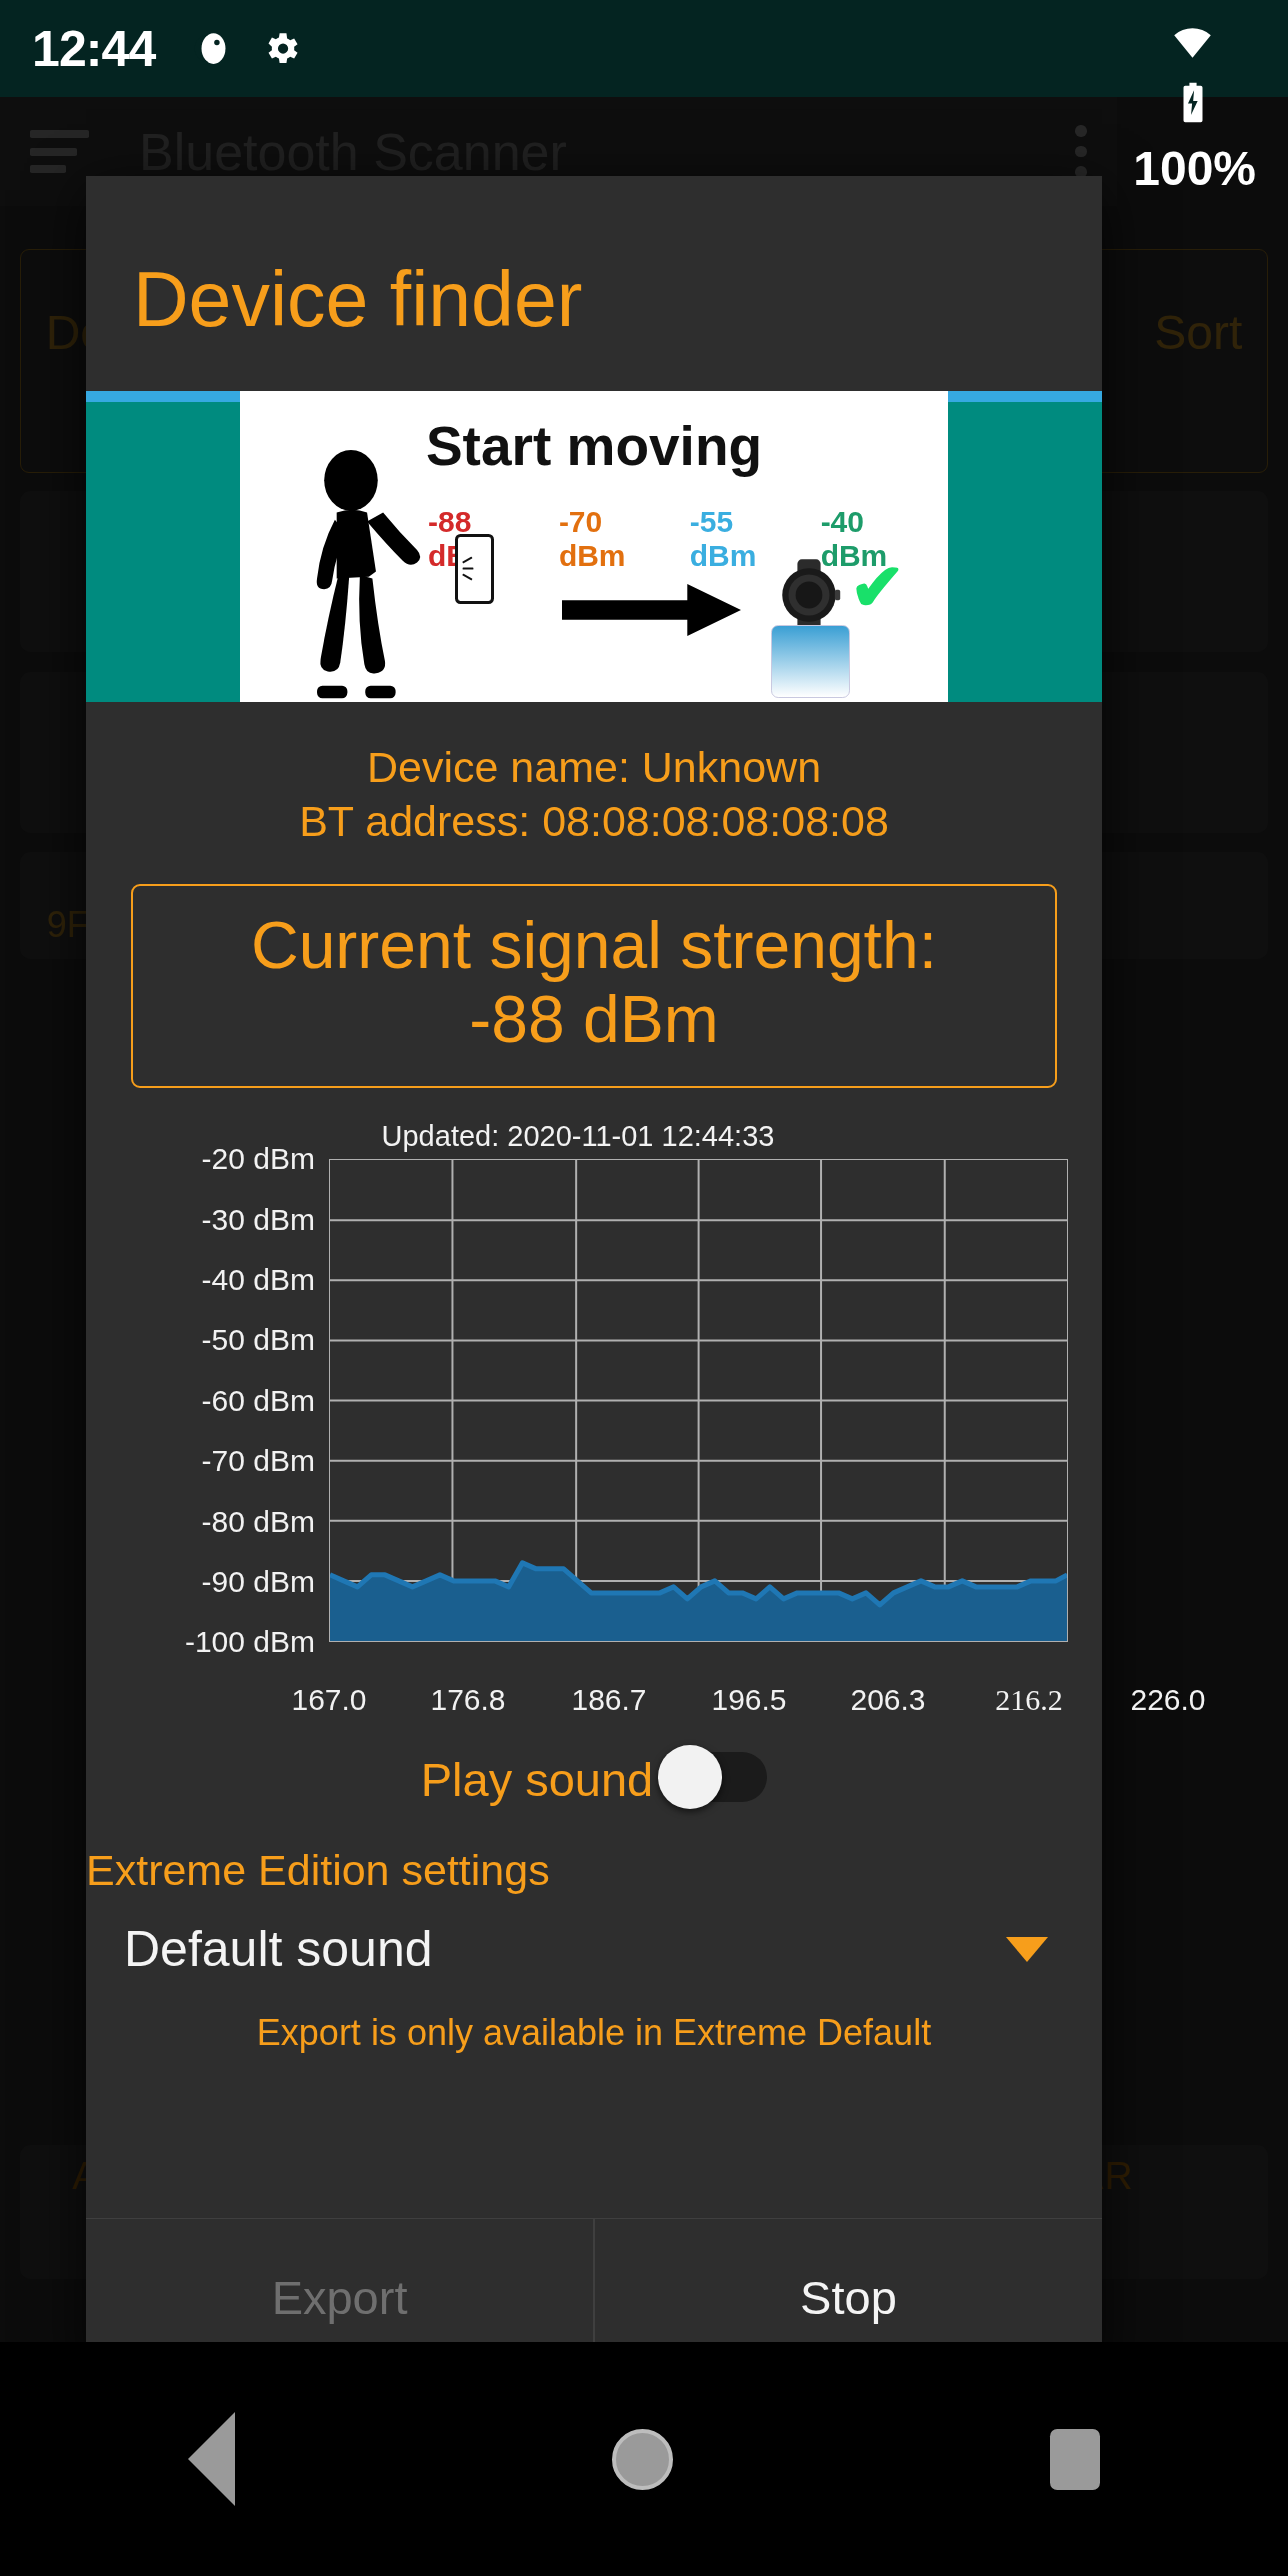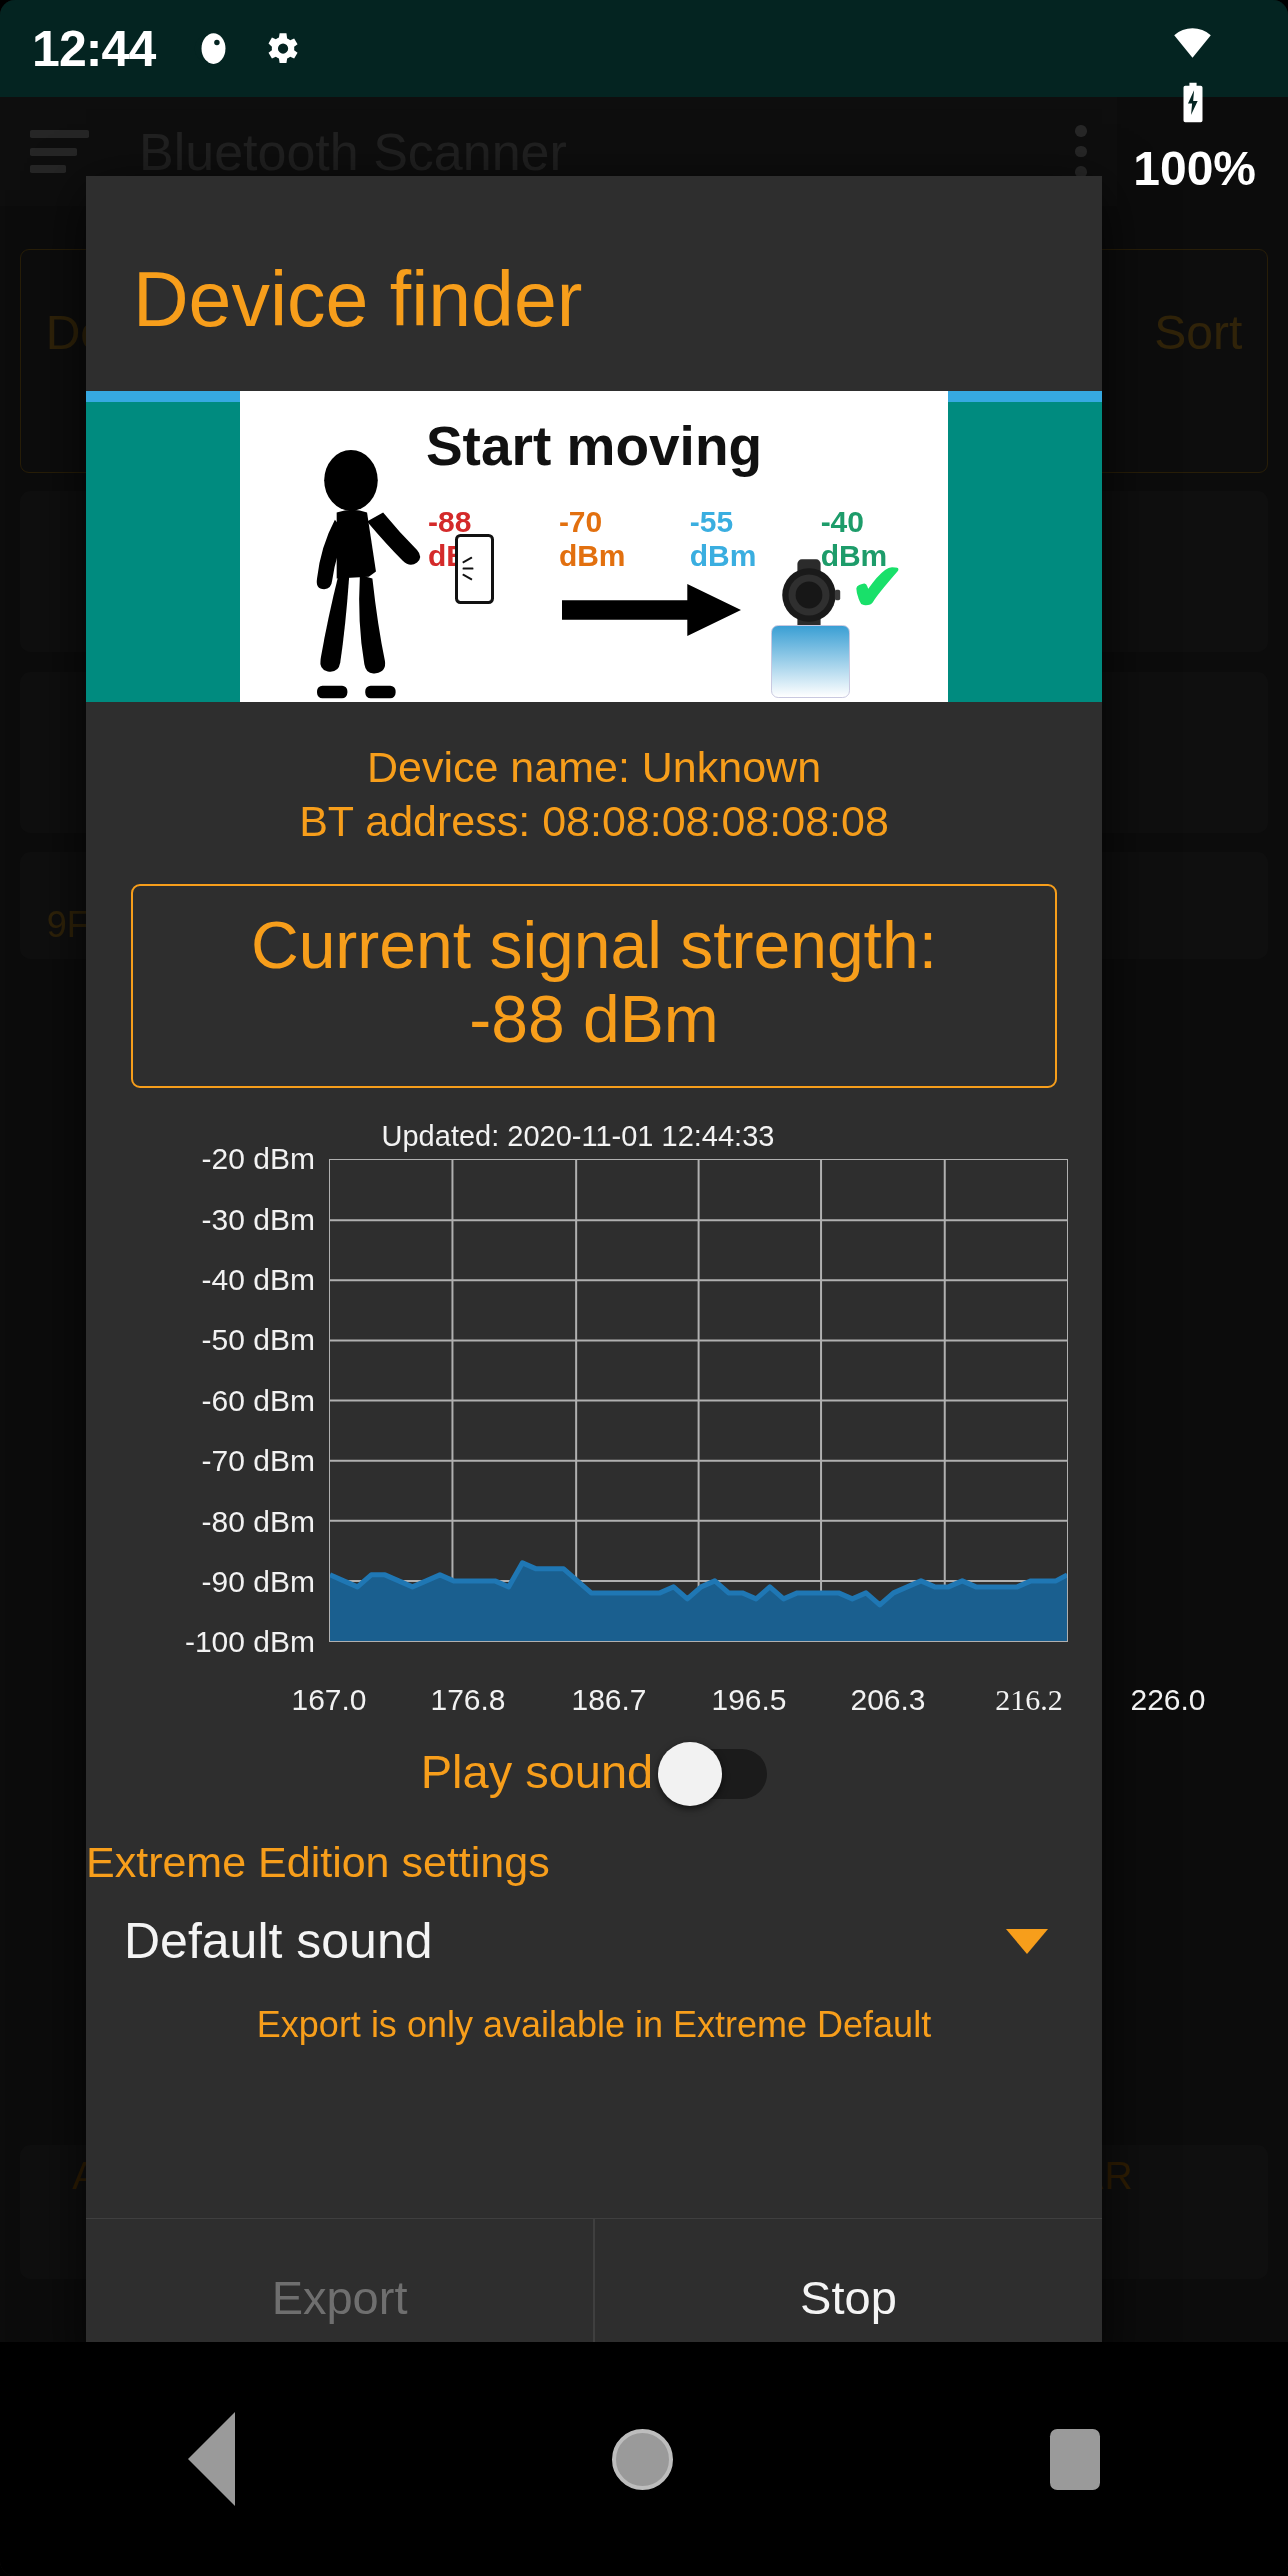--- a/index.html
+++ b/index.html
@@ -1,19 +1,19 @@
 <!DOCTYPE html>
 <html style="font-size:14.3px"><head>
 <meta charset="utf-8">
 <style>
   * { margin:0; padding:0; box-sizing:border-box; }
   html,body { width:1288px; height:2576px; background:#000; overflow:hidden; }
   body { font-family:"Liberation Sans", sans-serif; }
 
-  #screen { position:relative; width:1288px; height:2576px; background:#111; overflow:hidden;border-radius:15px; }
+  #screen { position:relative; width:1288px; height:2576px; background:#111; overflow:hidden; }
 
   
   .statusbar{
     position:absolute; left:0; top:0; width:1288px; height:97px;
     background:#042421; display:flex; align-items:center; padding:0 32px;
     z-index:60;
   }
   .sb-time{ color:#fff; font-size:50px; font-weight:600; letter-spacing:-0.9px; }
   .sb-left-icons{ display:flex; align-items:center; gap:27px; margin-left:38px; }
   .sb-spacer{ flex:1; }
@@ -96,22 +96,22 @@
     color:#f2f2f2; font-size:29px; }
   .plot{ position:absolute; left:211px; right:1.8px; top:39px; bottom:79px;
     border:1.8px solid #b0b0b0; }
   .ylab{ position:absolute; left:0; width:197px; text-align:right;
     color:#f2f2f2; font-size:30px; transform:translateY(-50%); }
   .xlab{ position:absolute; bottom:3.6px; color:#f2f2f2; font-size:30px;
     transform:translateX(-50%); }
   .plot svg{ display:block; width:100%; height:100%; }
 
   
-  .playrow{ display:flex; align-items:flex-end; justify-content:center; gap:8px;
-    margin-top:23px; }
+  .playrow{ display:flex; align-items:flex-start; justify-content:center; gap:8px;
+    margin-top:31px; }
   .playlabel{ color:#f79e1b; font-size:47px; }
   .switch{ width:106px; height:50px; border-radius:25px; background:#1b1b1b;
     position:relative; }
   .switch .thumb{ position:absolute; left:-3.6px; top:-7.2px; width:64px; height:64px;
     border-radius:50%; background:#f2f2f2; box-shadow:0 2.7px 7.2px rgba(0,0,0,.6); }
 
   .eesettings{ text-align:left; color:#f79e1b; font-size:43px; margin-top:39px; }
   .soundrow{ display:flex; align-items:center; justify-content:space-between;
     margin:25px 38px 0 38px; }
   .soundval{ color:#f4f4f4; font-size:50px; }

